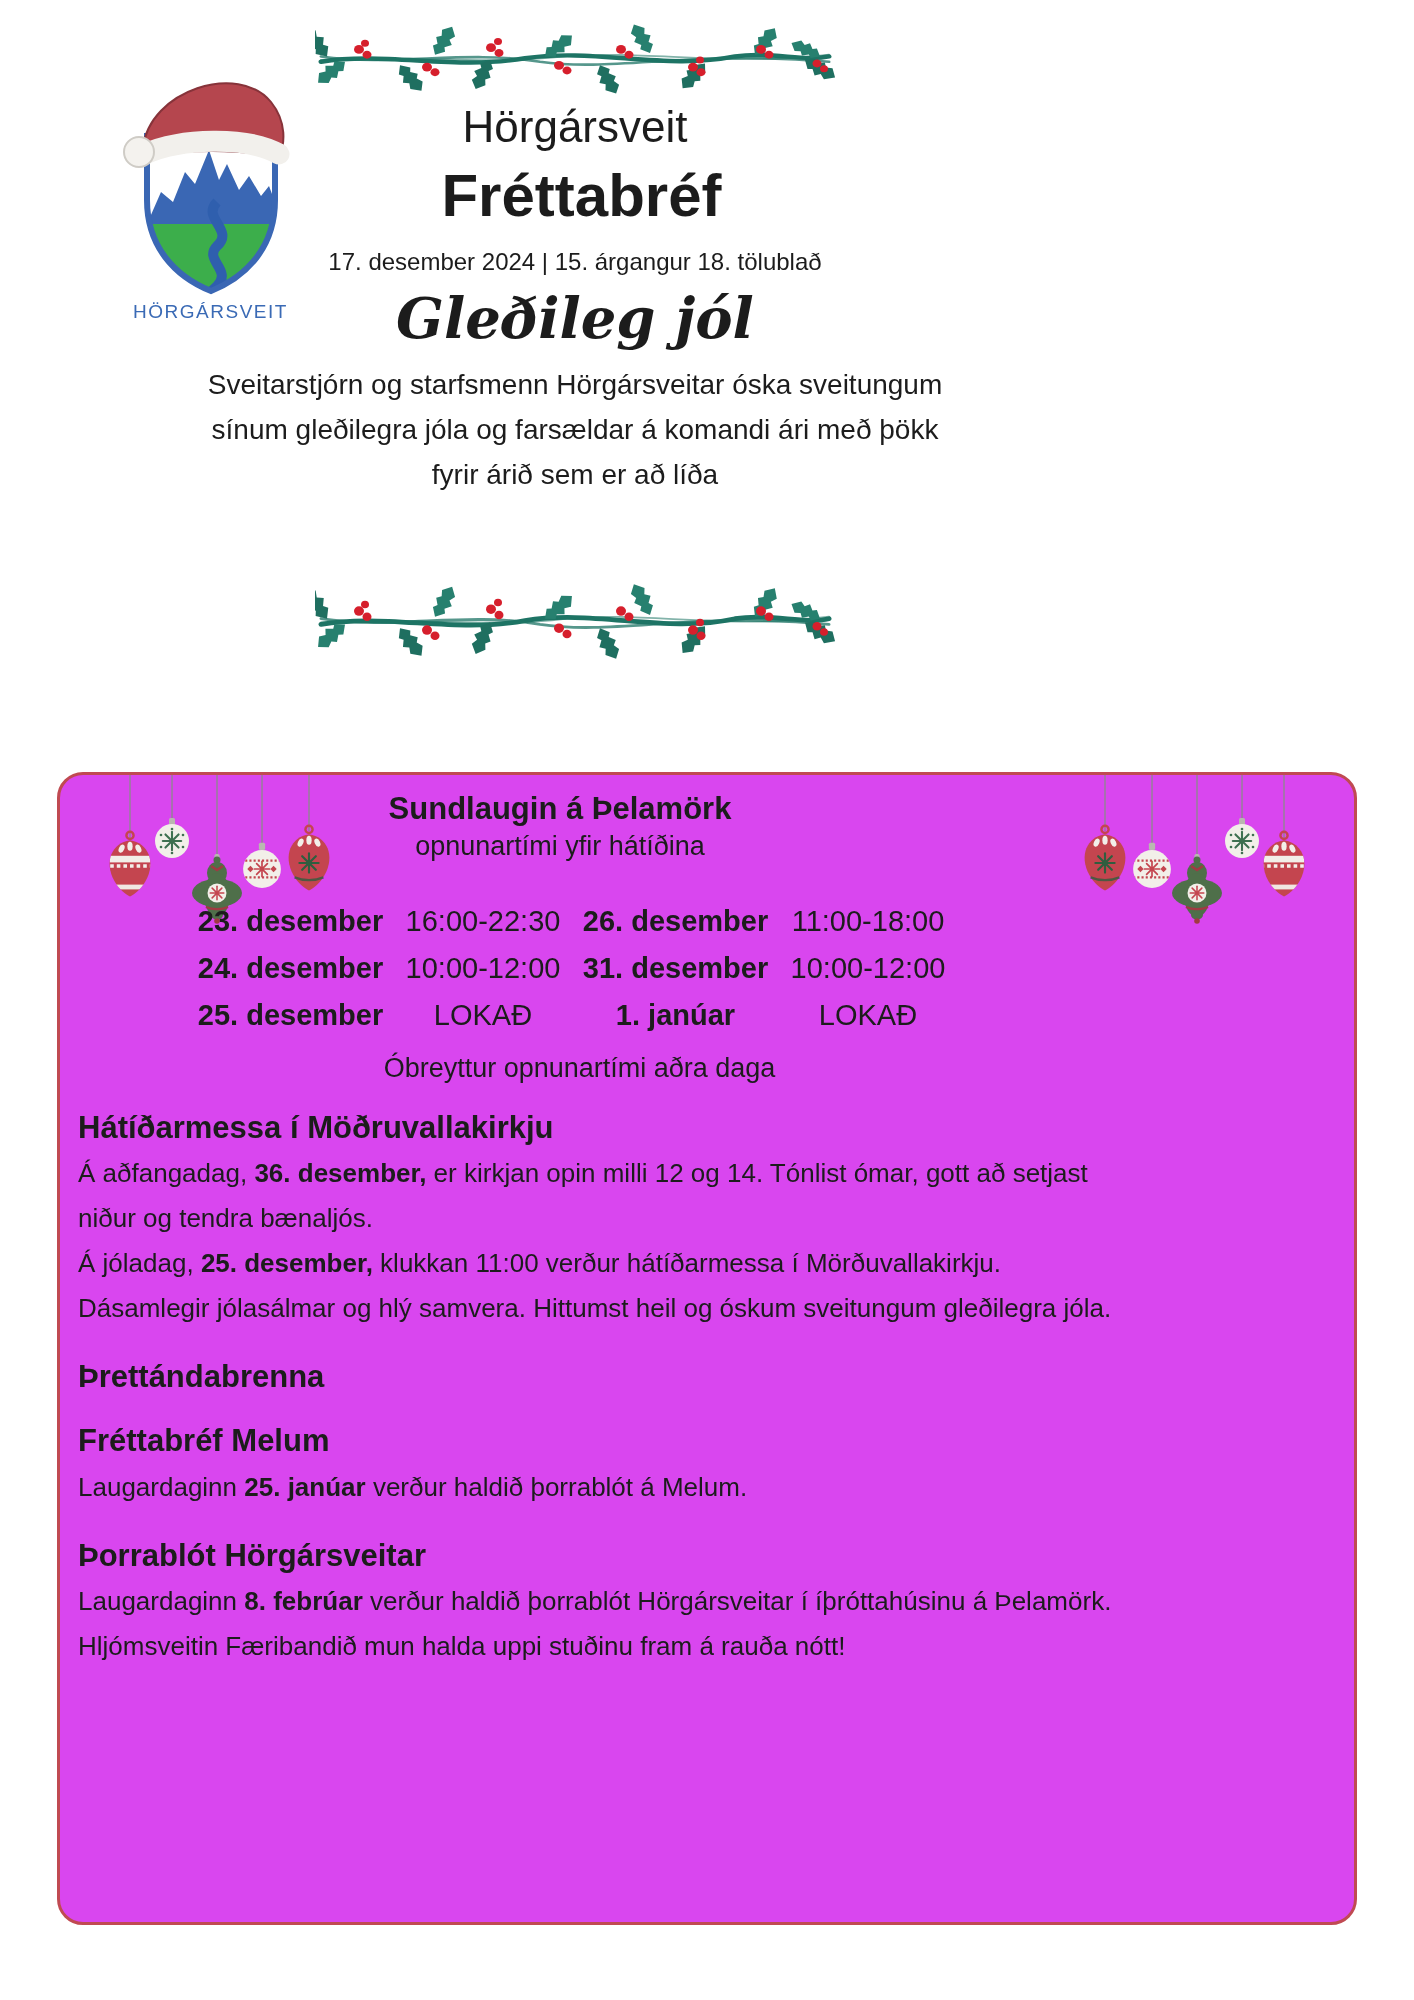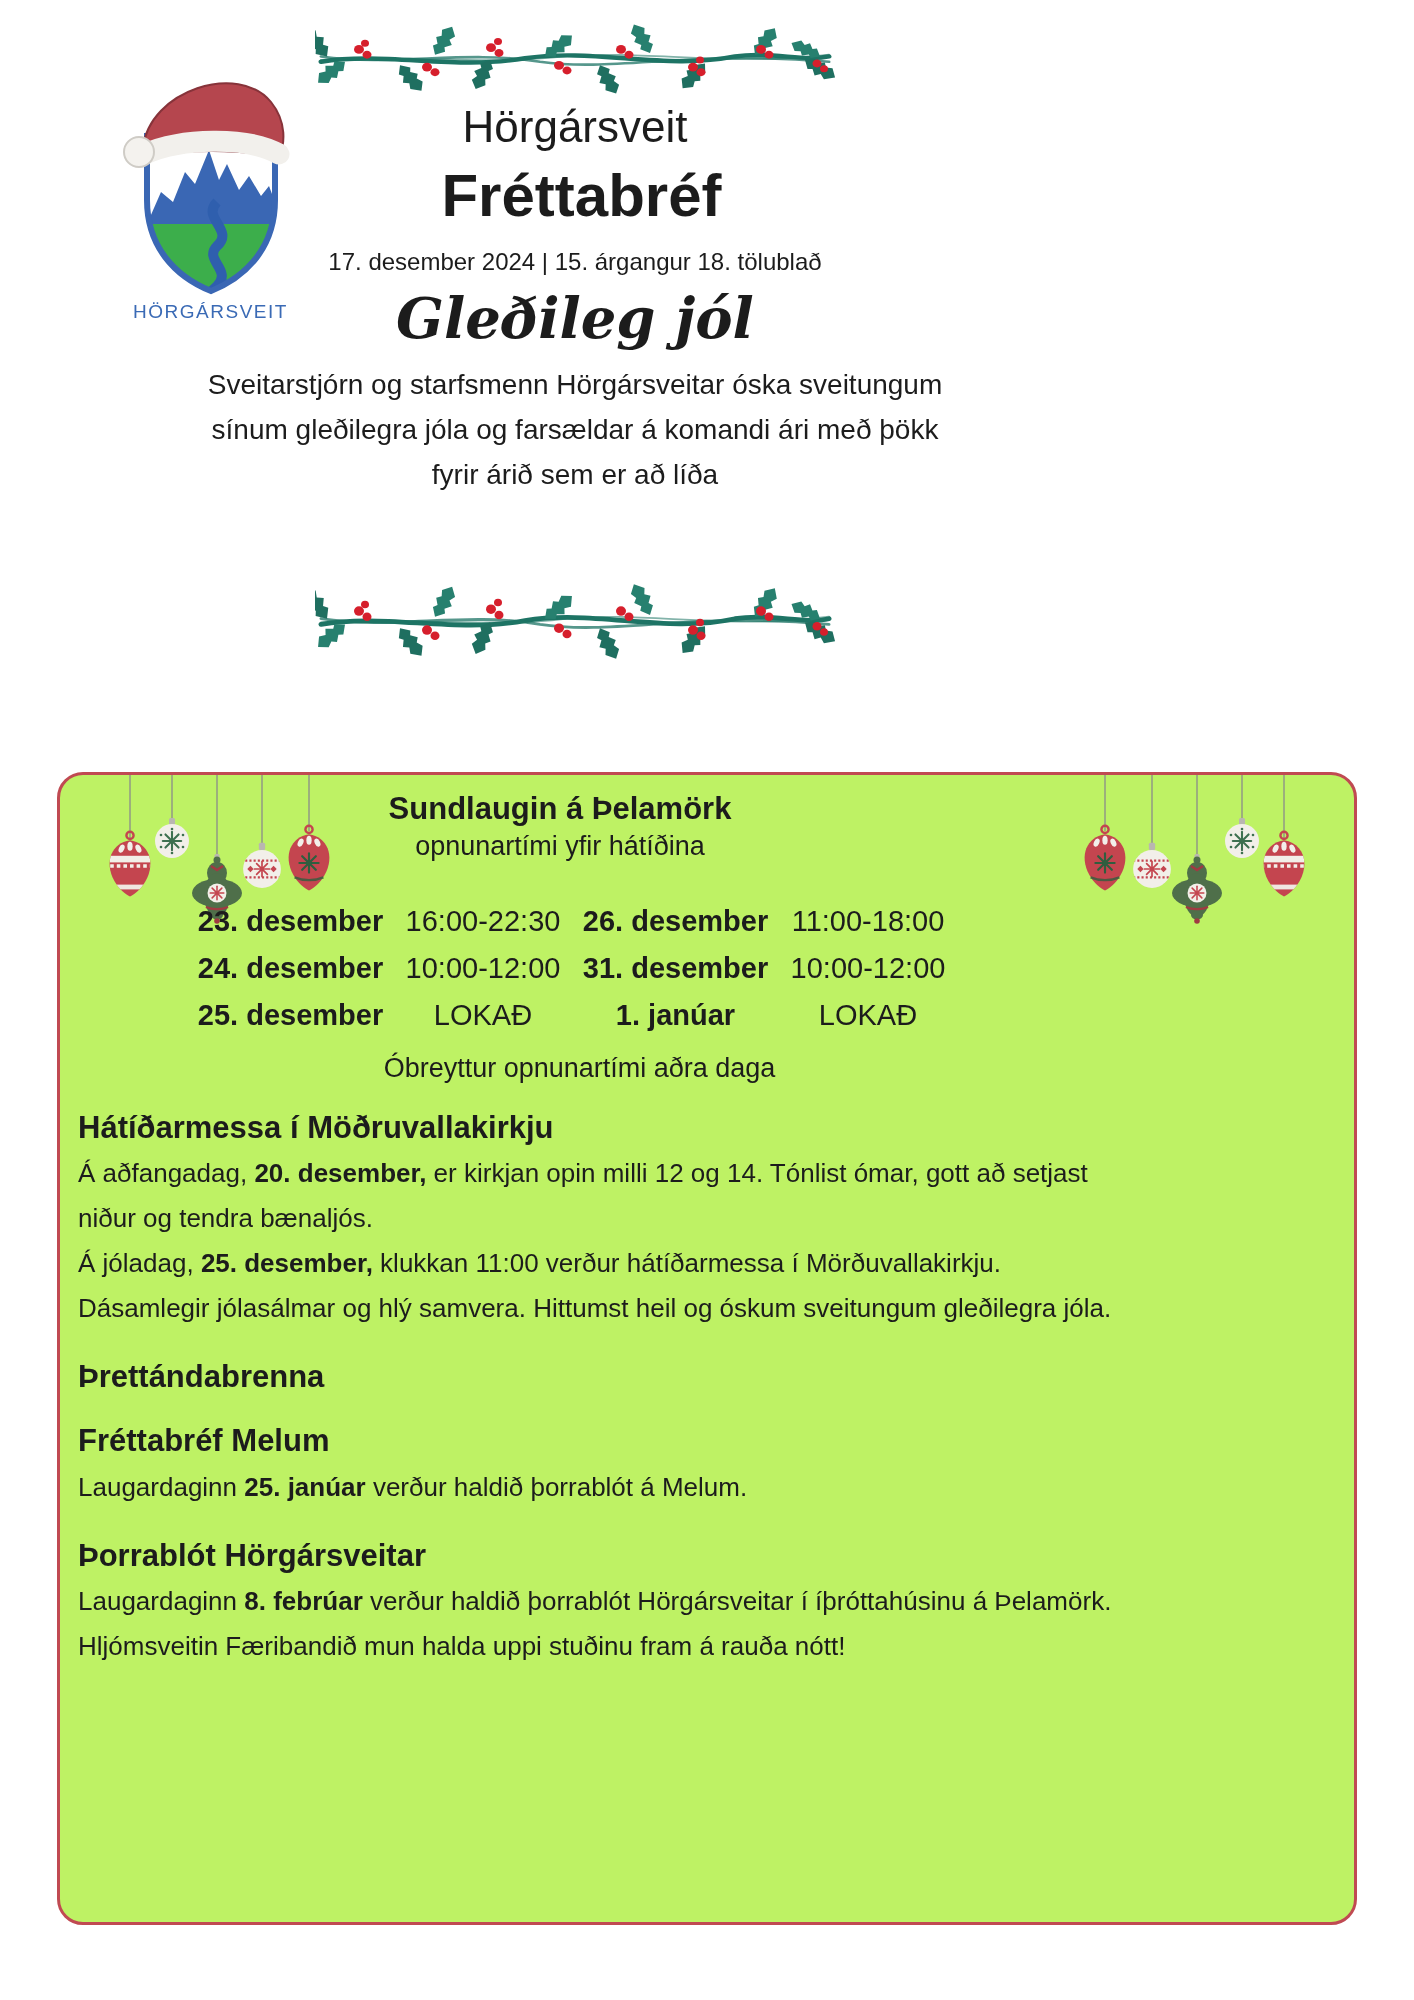--- a/index.html
+++ b/index.html
@@ -20,21 +20,21 @@
   h2.newsletter{margin:16px 0 0;font-size:60px;line-height:1.0;font-weight:700;padding-left:13px;}
   .issue{margin-top:22px;font-size:24px;line-height:1.2;}
   .script-greeting{
     margin-top:8px;font-size:56px;line-height:1.2;
     font-family:"DejaVu Serif",serif;font-style:italic;font-weight:600;
   }
   .greeting{margin:10px 0 0;font-size:28px;line-height:45px;}
   
   .box{
     position:absolute;left:57px;top:772px;width:1300px;height:1153px;
-    box-sizing:border-box;border:3.5px solid #c04a52;border-radius:26px;background:#bef264;
+    box-sizing:border-box;border:3.5px solid #c04a52;border-radius:26px;background:#d946ef;
   }
   .orn{position:absolute;top:0;}
   .orn.left{left:12px;}
   .orn.right{right:12px;}
   .pool{position:relative;width:1000px;text-align:center;margin-top:16px;}
   .pool-title{margin:0;font-size:31px;line-height:1.15;font-weight:700;}
   .pool-sub{margin-top:2px;font-size:27px;line-height:1.3;}
   .sched{display:flex;margin:34px 0 0 128px;text-align:center;}
   .sched-row{display:flex;font-size:29px;line-height:47px;}
   .sched-day{width:205px;font-weight:700;}
@@ -260,21 +260,21 @@
               <span class="sched-hours">LOKAÐ</span>
             </div>
           </div>
         </div>
       <div class="note">Óbreyttur opnunartími aðra daga</div>
     </div>
 
     <div id="events">
         <div class="event">
           <h4 class="first">Hátíðarmessa í Möðruvallakirkju</h4>
-          <p><span>Á aðfangadag, </span><strong>20. desember,</strong><span> er kirkjan opin milli 12 og 14. Tónlist ómar, gott að setjast niður og tendra bænaljós.</span></p>
+          <p><span>Á aðfangadag, </span><strong>36. desember,</strong><span> er kirkjan opin milli 12 og 14. Tónlist ómar, gott að setjast niður og tendra bænaljós.</span></p>
           <p><span>Á jóladag, </span><strong>25. desember,</strong><span> klukkan 11:00 verður hátíðarmessa í Mörðuvallakirkju. Dásamlegir jólasálmar og hlý samvera. Hittumst heil og óskum sveitungum gleðilegra jóla.</span></p>
         </div>
         <div class="event">
           <h4>Þrettándabrenna</h4>
         </div>
         <div class="event">
           <h4>Fréttabréf Melum</h4>
           <p><span>Laugardaginn </span><strong>25. janúar</strong><span> verður haldið þorrablót á Melum.</span></p>
         </div>
         <div class="event">

